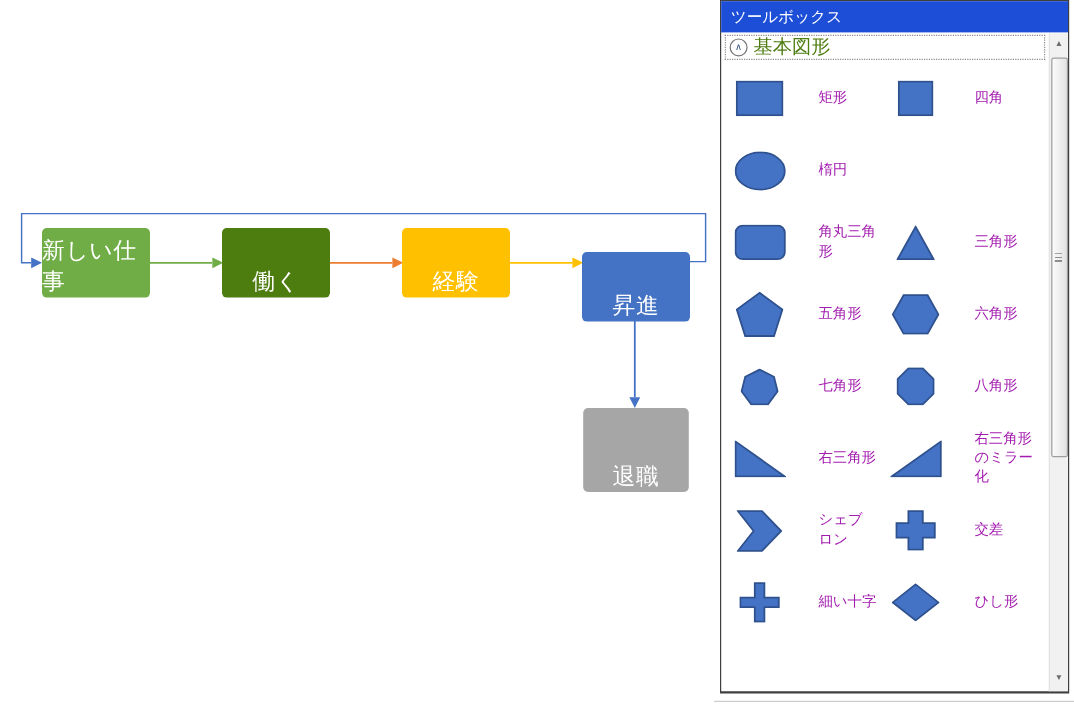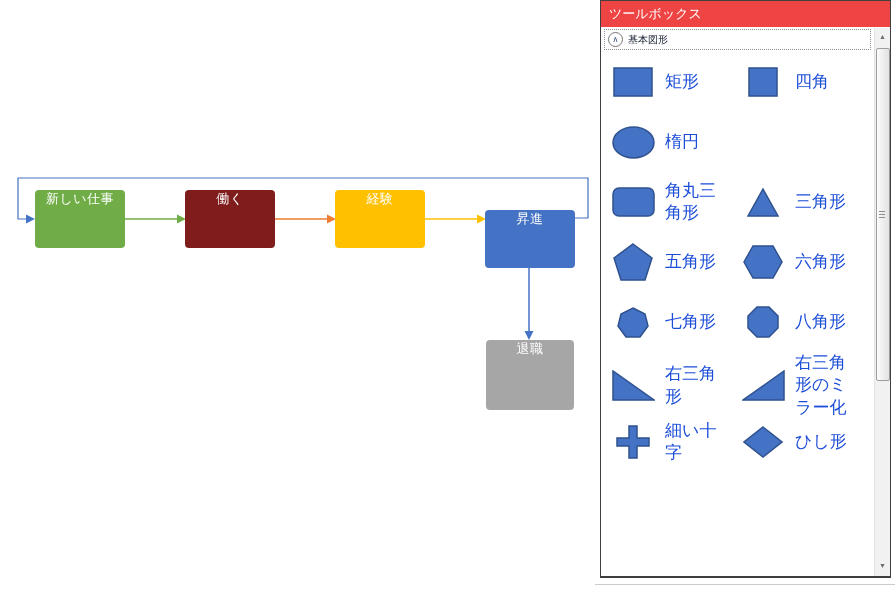--- a/index.html
+++ b/index.html
@@ -6,56 +6,56 @@
   body{
     width:895px;height:591px;position:relative;overflow:hidden;
     background:#ffffff;font-family:"Liberation Sans","DejaVu Sans",sans-serif;
     -webkit-font-smoothing:antialiased;
   }
   
   .canvas{position:absolute;left:0;top:0;width:600px;height:591px;background:#fff;}
   .connectors{position:absolute;left:0;top:0;width:600px;height:591px;}
   .node{
     position:absolute;width:90px;height:58px;border-radius:4px;
-    display:flex;align-items:flex-start;justify-content:center;
-    color:#ffffff;font-size:13px;letter-spacing:.5px;user-select:none;
+    display:flex;align-items:flex-end;justify-content:center;
+    color:#ffffff;font-size:19px;letter-spacing:.5px;user-select:none;
   }
   .node-0{left:35px;top:190px;}
   .node-1{left:185px;top:190px;}
   .node-2{left:335px;top:190px;}
   .node-3{left:485px;top:190px;margin-top:20px;}
   .node-4{left:486px;top:340px;height:70px;width:88px;}
   
   .toolbox{
     position:absolute;left:600px;top:0;width:291px;height:578px;
     background:#ffffff;border:1px solid #3f3f3f;border-bottom-width:2px;
     box-sizing:border-box;
   }
   .toolbox-header{
-    height:26px;background:#ef4444;color:#ffffff;
+    height:26px;background:#1d4ed8;color:#ffffff;
     font-size:13px;line-height:26px;padding-left:8px;
   }
   .section-header{
     position:absolute;left:3px;top:28px;width:267px;height:21px;
     border:1px dotted #8c8c8c;background:#ffffff;
     display:flex;align-items:center;box-sizing:border-box;cursor:pointer;
   }
   .collapse-circle{
     width:13px;height:13px;border:1px solid #767676;border-radius:50%;
     margin:0 5px 0 3px;display:flex;align-items:center;justify-content:center;
     font-size:8px;color:#33507e;line-height:1;flex:0 0 auto;
   }
-  .section-label{font-size:10px;color:#0f172a;}
+  .section-label{font-size:16px;color:#4d7c0f;}
   .shape-grid{
     position:absolute;left:0;top:51px;width:272px;
   }
   .shape-row{display:grid;grid-template-columns:130px 1fr;height:60px;}
   .cell{display:flex;align-items:center;cursor:pointer;}
   .iconbox{width:48px;flex:0 0 auto;margin-left:8px;display:flex;justify-content:center;align-items:center;}
-  .cell .label{margin-left:8px;font-size:17px;line-height:1.32;color:#1d4ed8;width:52px;word-break:break-all;}
+  .cell .label{margin-left:25px;font-size:12px;line-height:1.32;color:#a21caf;width:52px;word-break:break-all;}
   
   .scrollbar{
     position:absolute;top:27px;right:0;bottom:0;width:16px;
     background:#f1f1f1;border-left:1px solid #e3e3e3;box-sizing:border-box;
   }
   .sb-btn{
     position:absolute;left:0;width:15px;height:17px;background:#f1f1f1;
     display:flex;align-items:center;justify-content:center;
     font-size:7px;color:#6d6d6d;cursor:pointer;
   }
@@ -101,21 +101,21 @@
 
     <g>
       <polyline points="574,218 588,218 588,178 18,178 18,219 26,219" fill="none" stroke-width="1.2" stroke="#4472C4"></polyline>
       <polygon points="26,214.5 35,219 26,223.5" fill="#4472C4"></polygon>
     </g>
   </svg>
 
   <div class="node node-0" style="background-color: rgb(112, 173, 71);">
       <span>新しい仕事</span>
     </div>
-  <div class="node node-1" style="background-color: #7f1d1d;">
+  <div class="node node-1" style="background-color: #4d7c0f;">
       <span>働く</span>
     </div>
   <div class="node node-2" style="background-color: rgb(255, 192, 0);">
       <span>経験</span>
     </div>
   <div class="node node-3" style="background-color: rgb(68, 114, 196);">
       <span>昇進</span>
     </div>
   <div class="node node-4" style="background-color: rgb(166, 166, 166);">
       <span>退職</span>
@@ -233,20 +233,38 @@
       <div class="cell">
         <span class="iconbox">
           <svg width="43" height="31" viewBox="0 0 43 31">
               <polygon points="42,1 42,30 1,30" stroke-width="1.5" fill="#4472C4" stroke="#2F528F"></polygon>
             </svg>
         </span>
         <span class="label">右三角形のミラー化</span>
       </div>
     </div>
 
+    <div class="shape-row">
+      <div class="cell">
+        <span class="iconbox">
+          <svg width="38" height="35" viewBox="0 0 38 35">
+              <polygon points="1,1 21,1 37,17.5 21,34 1,34 14,17.5" stroke-width="1.5" fill="#4472C4" stroke="#2F528F"></polygon>
+            </svg>
+        </span>
+        <span class="label">シェブロン</span>
+      </div>
+      <div class="cell">
+        <span class="iconbox">
+          <svg width="34" height="34" viewBox="0 0 34 34">
+              <polygon points="11,1 23,1 23,11 33,11 33,23 23,23 23,33 11,33 11,23 1,23 1,11 11,11" stroke-width="1.5" fill="#4472C4" stroke="#2F528F"></polygon>
+            </svg>
+        </span>
+        <span class="label">交差</span>
+      </div>
+    </div>
 
     <div class="shape-row">
       <div class="cell">
         <span class="iconbox">
           <svg width="34" height="34" viewBox="0 0 34 34">
               <polygon points="13,1 21,1 21,13 33,13 33,21 21,21 21,33 13,33 13,21 1,21 1,13 13,13" stroke-width="1.5" fill="#4472C4" stroke="#2F528F"></polygon>
             </svg>
         </span>
         <span class="label">細い十字</span>
       </div>

